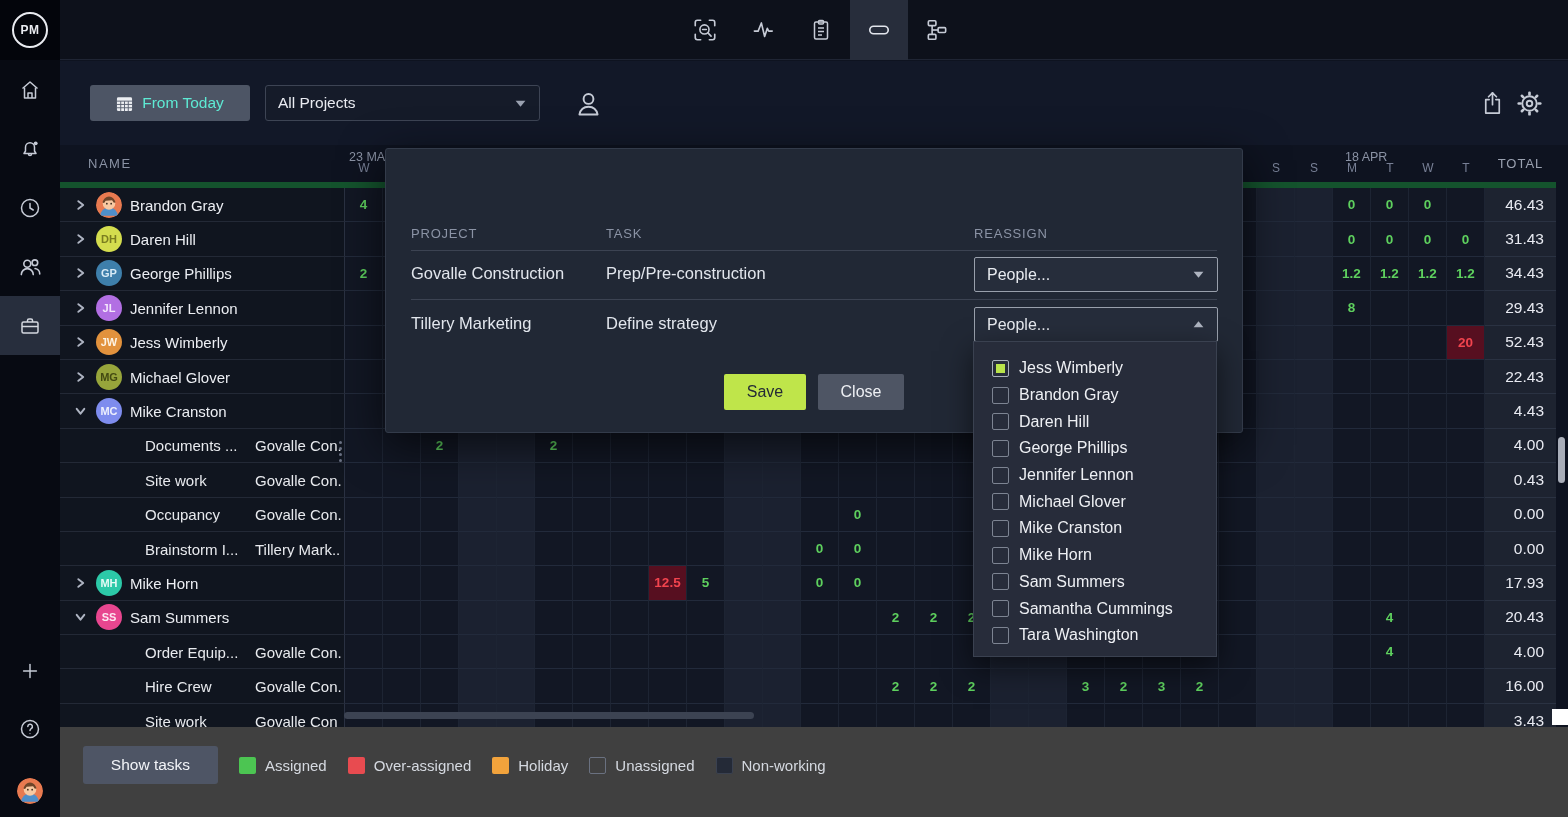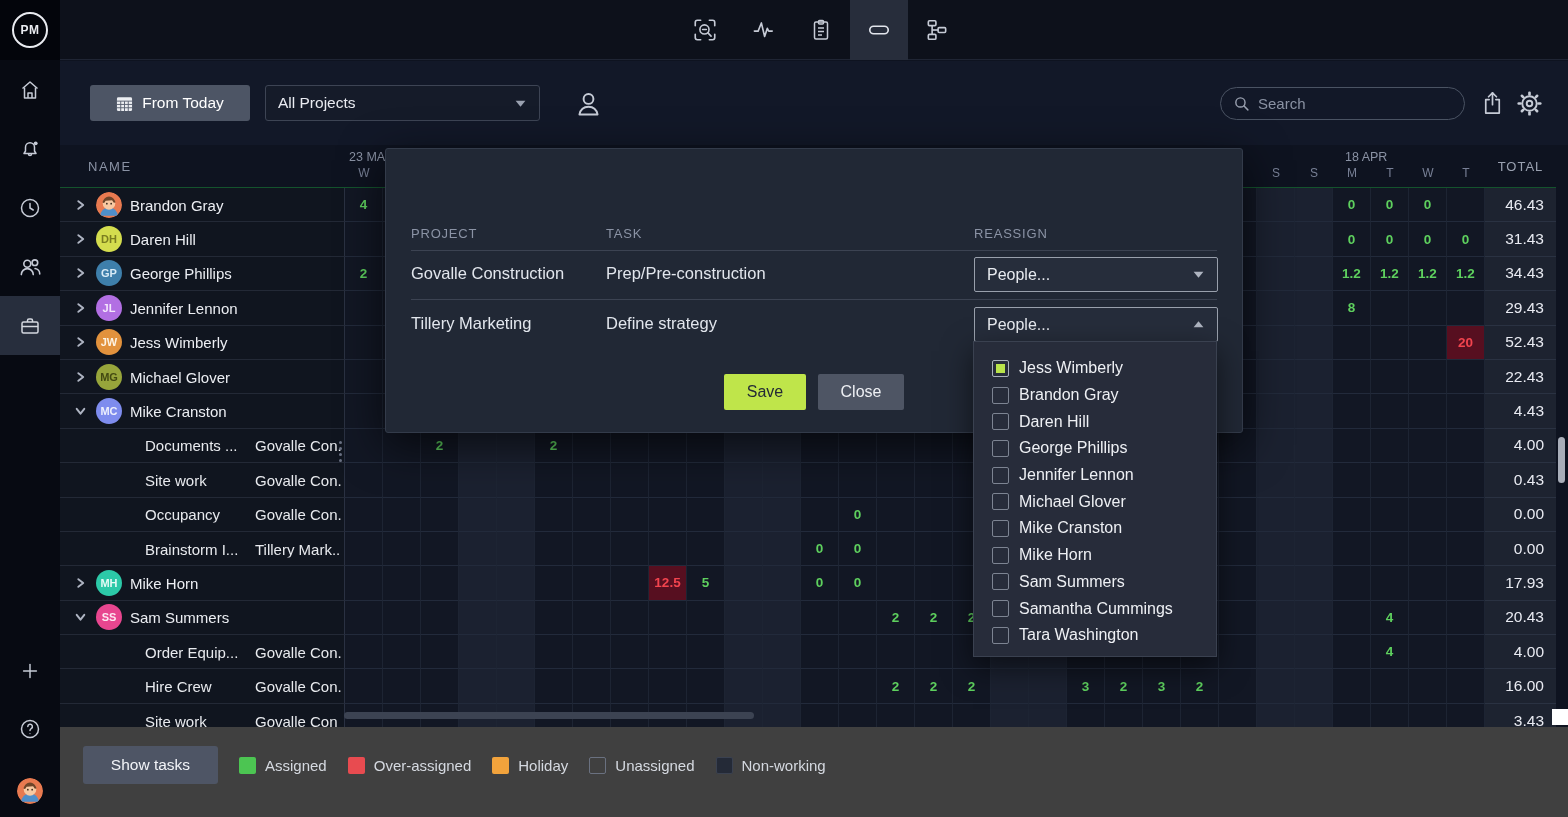--- a/index.html
+++ b/index.html
@@ -19,34 +19,34 @@
 
   
   .topbar{position:absolute;left:60px;top:0;width:1508px;height:60px;background:#0d111b;border-bottom:1px solid #1f2534;z-index:15}
   .tabs{position:absolute;left:616px;top:0;display:flex}
   .tab-tile{width:58px;height:60px;display:flex;align-items:center;justify-content:center;cursor:pointer}
   .tab-tile.active{background:#272d3b}
 
   
   .headerband{position:absolute;left:60px;top:61px;width:1508px;height:84px;background:#121828;z-index:5}
   .btn-fromtoday{position:absolute;left:30px;top:24px;width:160px;height:36px;background:#4d5565;border-radius:3px;
-                 display:flex;align-items:center;justify-content:center;gap:9px;color:#ffffff;font-size:15.5px;cursor:pointer}
+                 display:flex;align-items:center;justify-content:center;gap:9px;color:#5eead4;font-size:15.5px;cursor:pointer}
   .sel-projects{position:absolute;left:205px;top:24px;width:275px;height:36px;background:#151b29;border:1px solid #3d4454;
                 border-radius:3px;display:flex;align-items:center;padding:10px 12px;color:#e9ebf1;font-size:15.5px;cursor:pointer}
   .sel-projects .caret{margin-left:auto}
   .person-filter{position:absolute;left:498px;top:12px;width:60px;height:60px;display:flex;align-items:center;justify-content:center;cursor:pointer}
   .search-pill{position:absolute;left:1160px;top:26px;width:245px;height:33px;border:1px solid #4a5363;border-radius:17px;
                display:flex;align-items:center;padding:0 12px;gap:8px}
   .search-pill input{background:transparent;border:none;outline:none;color:#cfd4de;font-size:15px;width:180px;font-family:inherit}
   .search-pill input::placeholder{color:#8a92a3}
   .hb-icon{position:absolute;top:14px;width:56px;height:56px;display:flex;align-items:center;justify-content:center;cursor:pointer}
 
   
   .main{position:absolute;left:60px;top:145px;width:1496px;height:582px;overflow:hidden;background:#0e1320}
-  .grid-header{height:43px;display:flex;border-bottom:1px solid #14532d}
+  .grid-header{height:43px;display:flex;border-bottom:6px solid #14532d}
   .name-hdr{width:285px;flex:none;display:flex;align-items:center;padding-left:28px;color:#8a92a4;
             font-size:13px;letter-spacing:1.5px}
   .day-strip{width:1140px;flex:none;position:relative;display:flex;align-items:flex-end}
   .day-hdr{width:38px;flex:none;text-align:center;color:#788096;font-size:12px;padding-bottom:7px}
   .week-label{position:absolute;top:5px;color:#8a92a4;font-size:12.5px;white-space:nowrap}
   .total-hdr{width:71px;flex:none;display:flex;align-items:center;justify-content:center;color:#9aa1b0;font-size:13px;letter-spacing:1px}
 
   .grid-row{display:flex;height:34.4px}
   .name-cell{width:285px;flex:none;background:#10151f;border-bottom:1px solid #232936;border-right:1px solid #2a3142;position:relative;cursor:pointer}
   .chev{position:absolute;left:14px;top:50%;transform:translateY(-50%);display:flex}
@@ -173,29 +173,20 @@
         <svg width="13" height="9" viewBox="0 0 12 8">
             <polygon points="1.5,1.5 10.5,1.5 6,7" fill="#9aa1b0"></polygon>
           </svg>
       </span>
     </div>
     <div class="person-filter">
       <svg width="31" height="31" viewBox="0 0 24 24" fill="none" stroke="#c6cbd6" stroke-width="1.5">
           <circle cx="12" cy="8.5" r="3.8"></circle>
           <path d="M5 20.5c.8-4 3.2-6 7-6s6.2 2 7 6z" stroke-linejoin="round"></path>
         </svg>
-    </div>
-    <div class="search-pill">
-      <span style="display:flex">
-        <svg width="17" height="17" viewBox="0 0 24 24" fill="none" stroke="#9aa1b0" stroke-width="2" stroke-linecap="round">
-            <circle cx="10.5" cy="10.5" r="6.5"></circle>
-            <line x1="15.6" y1="15.6" x2="21" y2="21"></line>
-          </svg>
-      </span>
-      <input type="text" placeholder="Search" style="">
     </div>
     <div class="hb-icon" style="left:1404px">
       <svg width="27" height="27" viewBox="0 0 24 24" fill="none" stroke="#c6cbd6" stroke-width="1.5" stroke-linecap="round" stroke-linejoin="round">
           <path d="M9 8.5H6v12h12v-12h-3"></path>
           <line x1="12" y1="2.5" x2="12" y2="13"></line>
           <polyline points="8.5 6 12 2.5 15.5 6"></polyline>
         </svg>
     </div>
     <div class="hb-icon" style="left:1441px">
       <svg width="29" height="29" viewBox="0 0 24 24">

